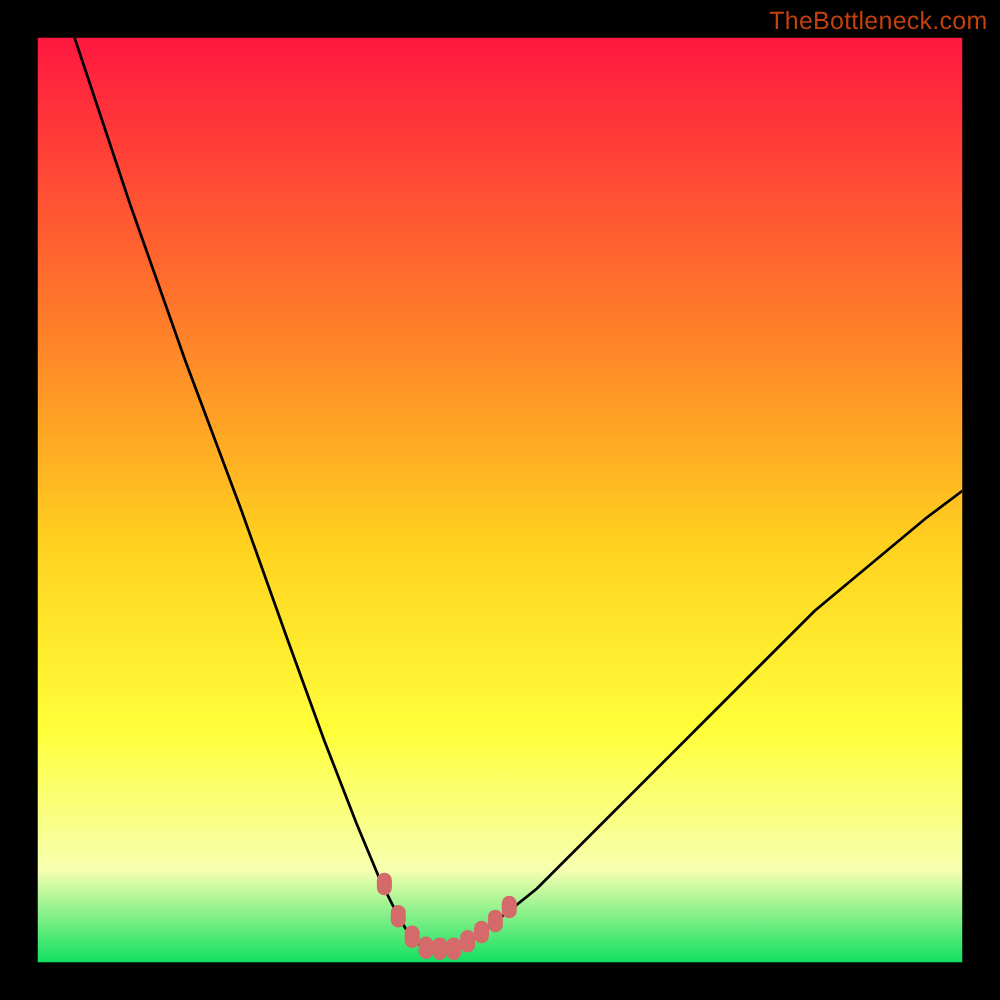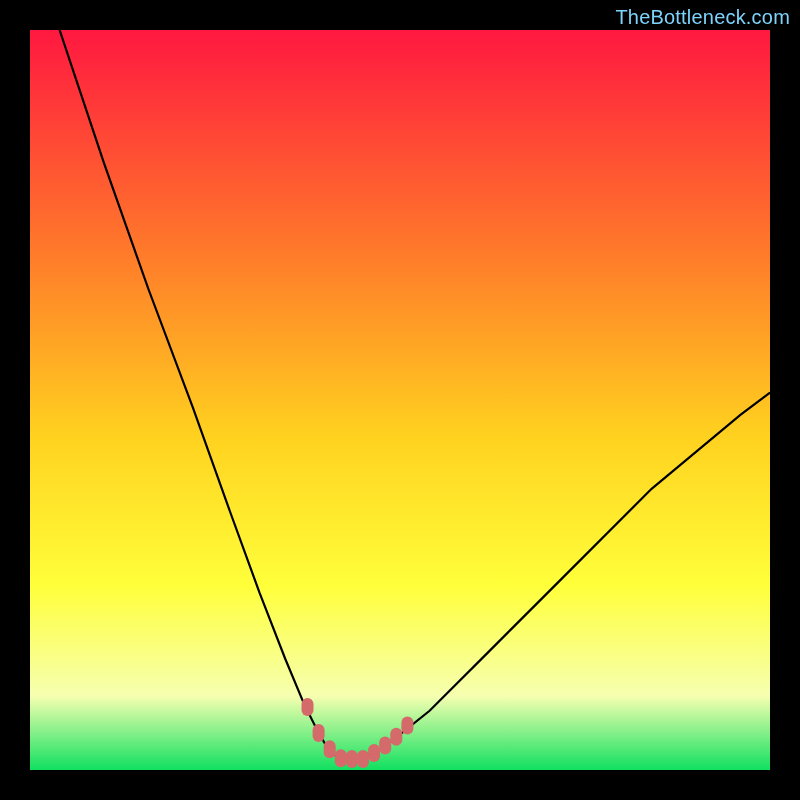--- a/index.html
+++ b/index.html
@@ -17,21 +17,21 @@
     top: 30px;
     width: 740px;
     height: 740px;
     background: #000;
   }
   .watermark {
     position: absolute;
     top: 6px;
     right: 10px;
     font-size: 20px;
-    color: #7dd3fc;
+    color: #c2410c;
     font-weight: 500;
     letter-spacing: 0.2px;
     z-index: 50;
   }
   svg {
     display: block;
   }
 </style>
 </head>
 <body>

